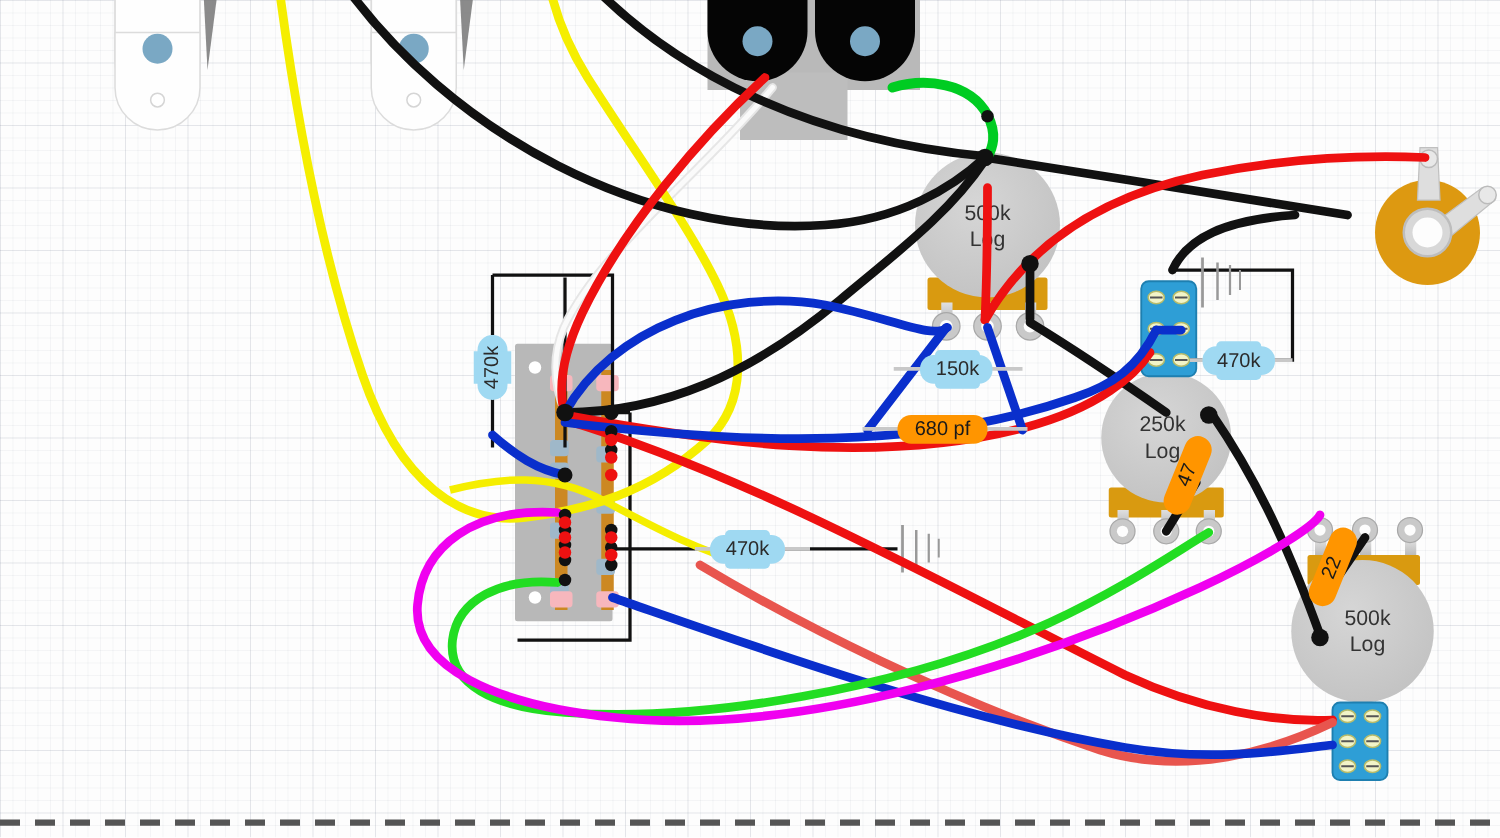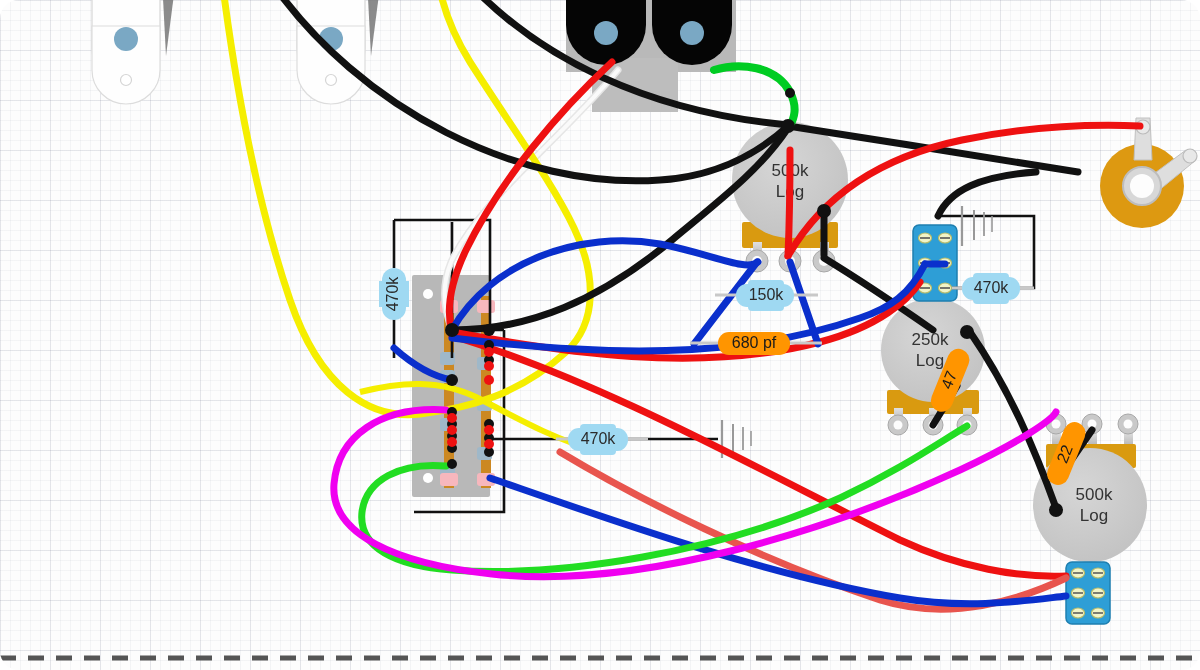--- a/index.html
+++ b/index.html
@@ -15,21 +15,20 @@
     height: 670px;
     overflow: hidden;
     background-color: #fdfdfd;
     background-image:
       linear-gradient(to right, rgba(120,130,150,0.13) 1px, transparent 1px),
       linear-gradient(to bottom, rgba(120,130,150,0.13) 1px, transparent 1px),
       linear-gradient(to right, rgba(120,130,150,0.07) 1px, transparent 1px),
       linear-gradient(to bottom, rgba(120,130,150,0.07) 1px, transparent 1px);
     background-size: 50px 50px, 50px 50px, 10px 10px, 10px 10px;
     background-position: 0 0, 0 0, 0 0, 0 0;
-    border-radius: 19px;
   }
   #diagram {
     position: absolute;
     left: 0; top: 0;
     width: 1200px;
     height: 670px;
   }
   .lbl-text {
     font-family: "Liberation Sans", sans-serif;
     font-size: 16px;

